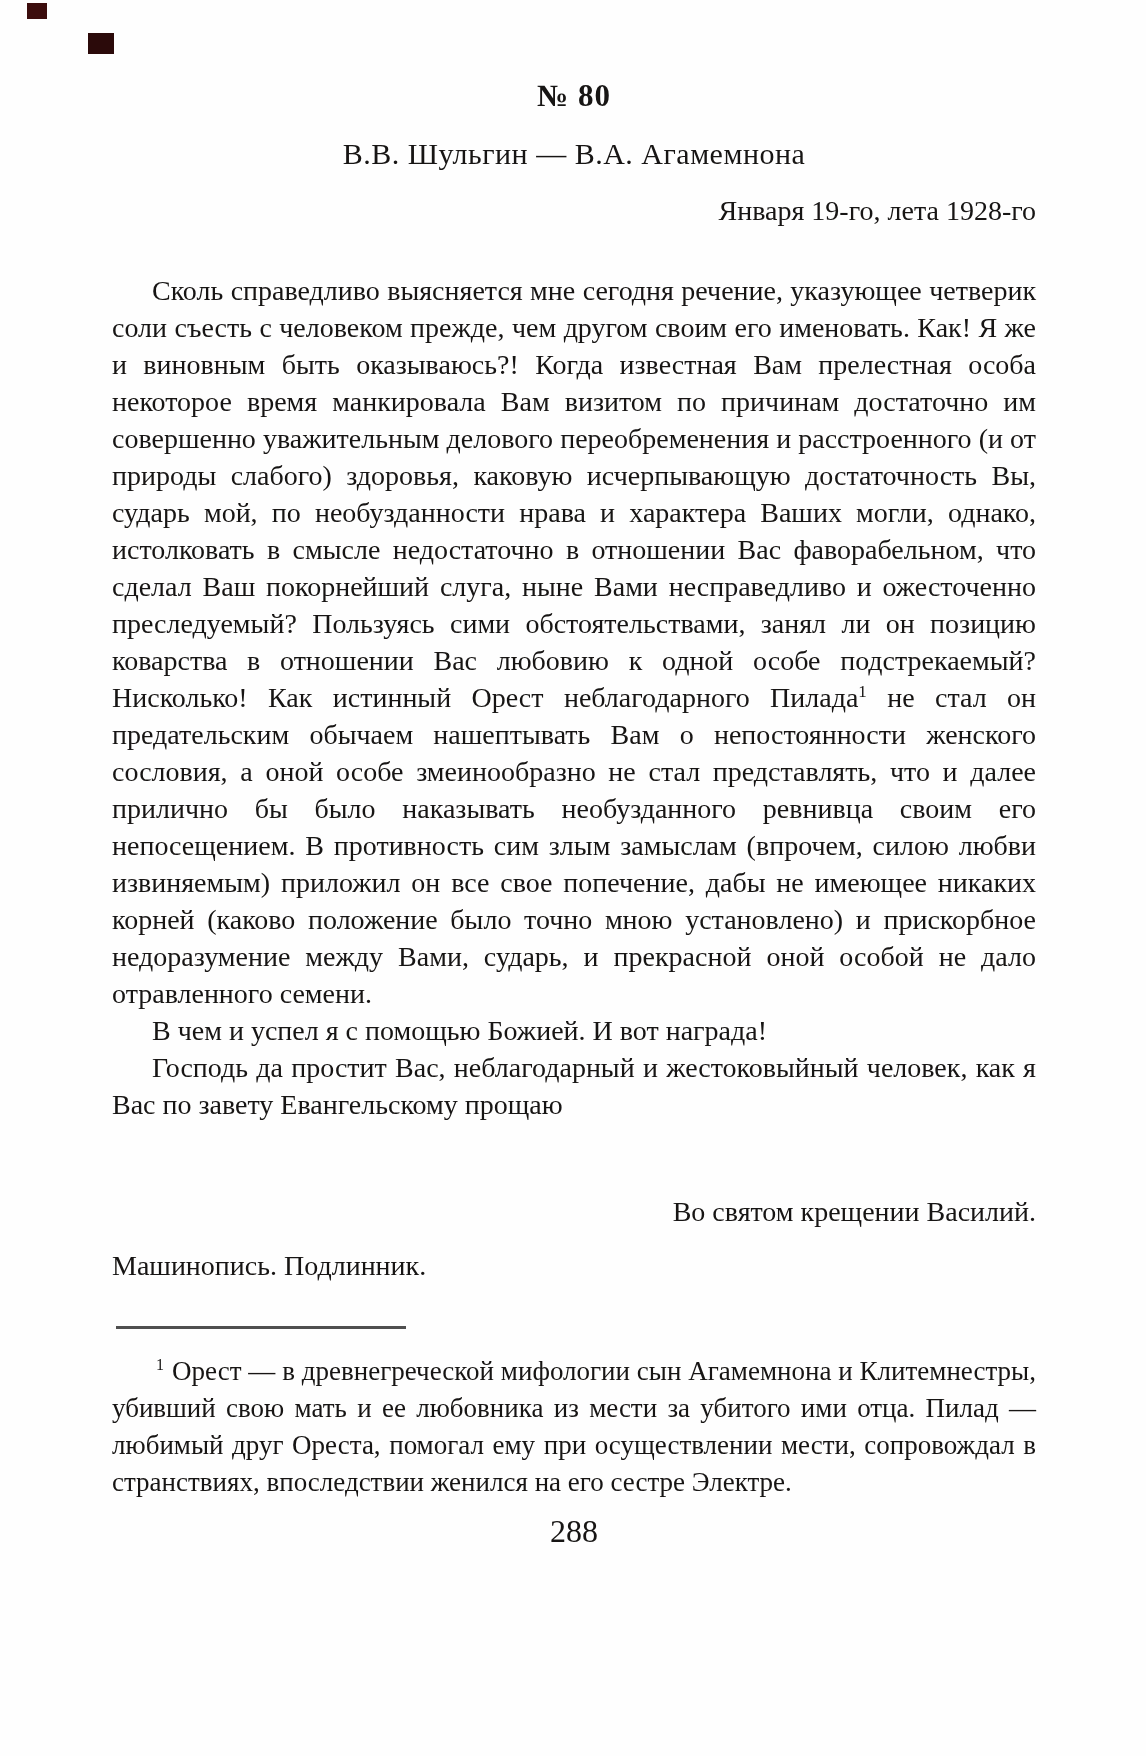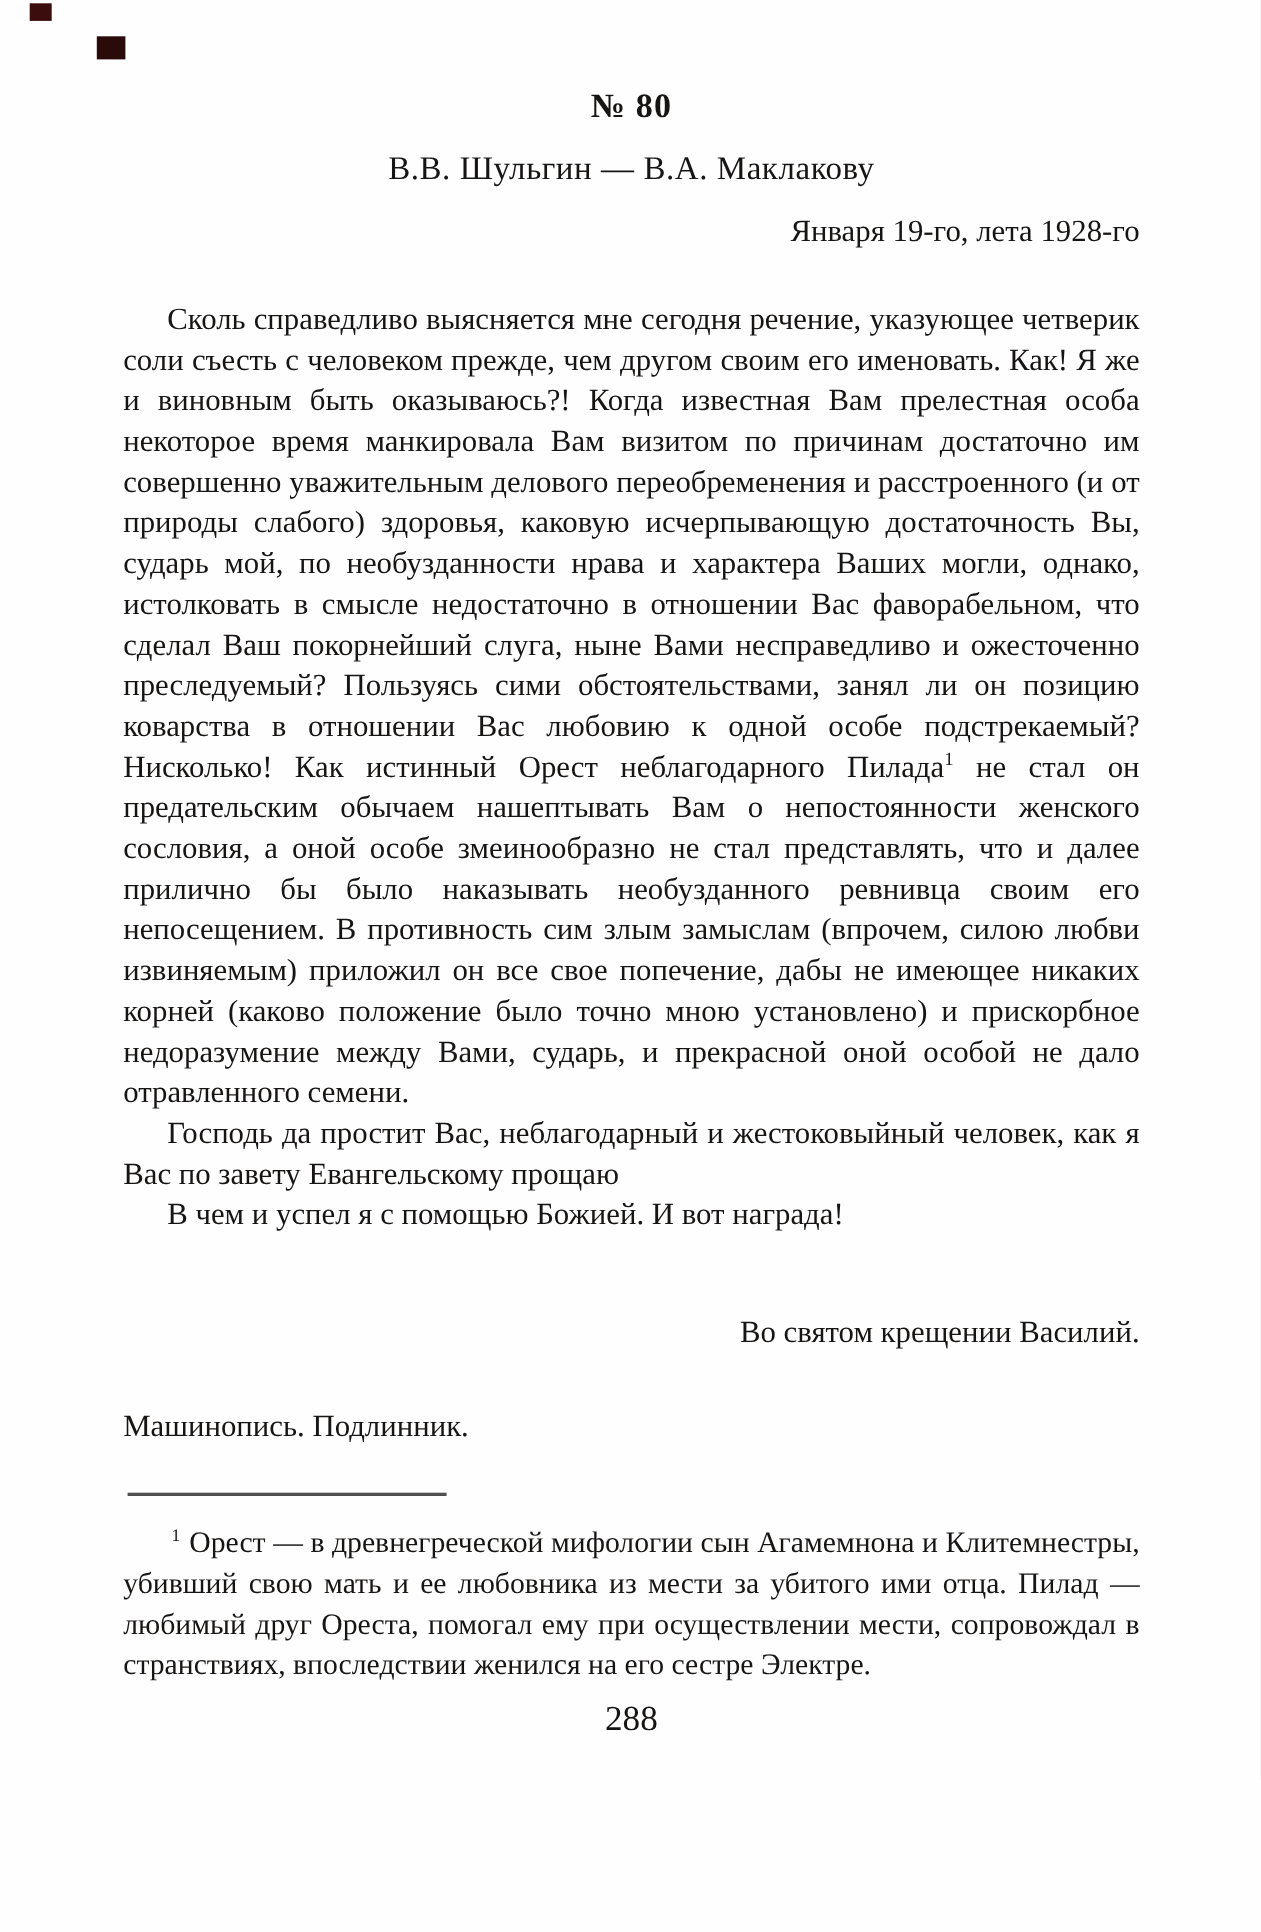--- a/index.html
+++ b/index.html
@@ -31,21 +31,21 @@
   }
   p.body{
     font-size:28px;line-height:37px;text-align:justify;text-indent:40px;
     margin:0;
   }
   sup.body-sup{font-size:17px;line-height:0;vertical-align:super;}
   .signature{
     text-align:right;font-size:28px;line-height:37px;margin-top:70px;
   }
   .source-note{
-    font-size:28px;line-height:37px;margin-top:48px;
+    font-size:28px;line-height:37px;margin-top:17px;
   }
   .footnote-rule{
     width:290px;height:0;border-top:3px solid #4f4f4f;margin:42px 0 0 4px;
   }
   p.footnote{
     font-size:27px;line-height:37px;text-align:justify;text-indent:44px;
     margin:24px 0 0 0;
   }
   sup.fn-marker{font-size:16px;line-height:0;vertical-align:super;margin-right:8px;}
   .page-number{
@@ -55,30 +55,30 @@
 </head>
 <body>
 
 <div class="page">
 
   <div class="artifact a1"></div>
   <div class="artifact a2"></div>
 
   <div class="doc-number">№ 80</div>
 
-  <div class="correspondents">В.В. Шульгин — В.А. Маклакову</div>
+  <div class="correspondents">В.В. Шульгин — В.А. Агамемнона</div>
 
   <div class="date-line">Января 19-го, лета 1928-го</div>
 
 
   <p class="body"><span>Сколь справедливо выясняется мне сегодня речение, указующее четверик соли съесть с человеком прежде, чем другом своим его именовать. Как! Я же и виновным быть оказываюсь?! Когда известная Вам прелестная особа некоторое время манкировала Вам визитом по причинам достаточно им совершенно уважительным делового переобременения и расстроенного (и от природы слабого) здоровья, каковую исчерпывающую достаточность Вы, сударь мой, по необузданности нрава и характера Ваших могли, однако, истолковать в смысле недостаточно в отношении Вас фаворабельном, что сделал Ваш покорнейший слуга, ныне Вами несправедливо и ожесточенно преследуемый? Пользуясь сими обстоятельствами, занял ли он позицию коварства в отношении Вас любовию к одной особе подстрекаемый? Нисколько! Как истинный Орест неблагодарного Пилада</span><sup class="body-sup">1</sup><span> не стал он предательским обычаем нашептывать Вам о непостоянности женского сословия, а оной особе змеинообразно не стал представлять, что и далее прилично бы было наказывать необузданного ревнивца своим его непосещением. В противность сим злым замыслам (впрочем, силою любви извиняемым) приложил он все свое попечение, дабы не имеющее никаких корней (каково положение было точно мною установлено) и прискорбное недоразумение между Вами, сударь, и прекрасной оной особой не дало отравленного семени.</span></p>
 
+  <p class="body">В чем и успел я с помощью Божией. И вот награда!</p>
+
   <p class="body">Господь да простит Вас, неблагодарный и жестоковыйный человек, как я Вас по завету Евангельскому прощаю</p>
-
-  <p class="body">В чем и успел я с помощью Божией. И вот награда!</p>
 
   <div class="signature">Во святом крещении Василий.</div>
 
   <div class="source-note">Машинопись. Подлинник.</div>
 
   <div class="footnote-rule"></div>
 
   <p class="footnote"><sup class="fn-marker">1</sup><span>Орест — в древнегреческой мифологии сын Агамемнона и Клитемнестры, убивший свою мать и ее любовника из мести за убитого ими отца. Пилад — любимый друг Ореста, помогал ему при осуществлении мести, сопровождал в странствиях, впоследствии женился на его сестре Электре.</span></p>
 
   <div class="page-number">288</div>

